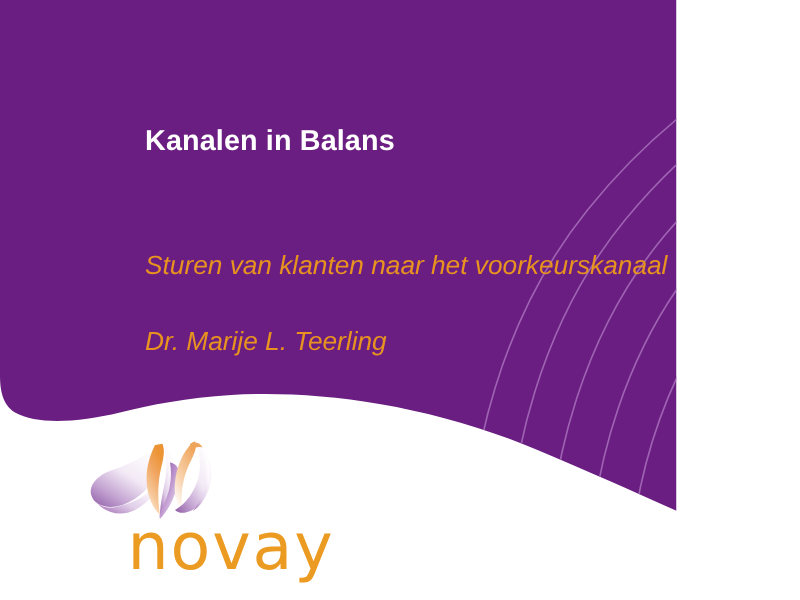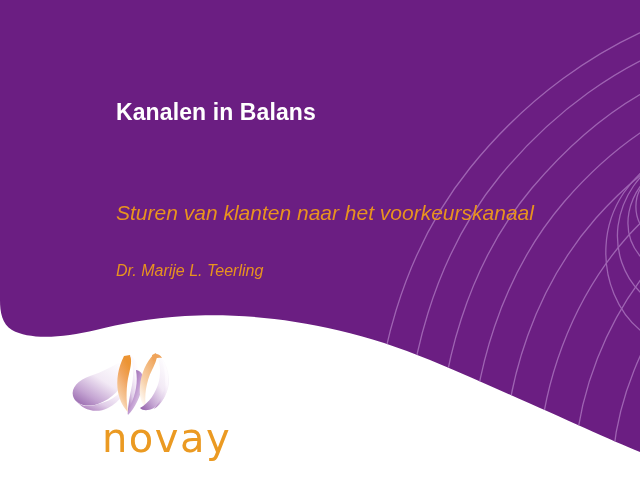--- a/index.html
+++ b/index.html
@@ -7,21 +7,21 @@
     margin: 0;
     padding: 0;
     background: #ffffff;
   }
   body {
     font-family: "Liberation Sans", sans-serif;
   }
 
   #slide {
     position: relative;
-    width: 640px;
+    width: 541px;
     height: 480px;
     overflow: hidden;
     background: #ffffff;
   }
 
   
   .bg-art {
     position: absolute;
     left: 0;
     top: 0;
@@ -53,21 +53,21 @@
     font-weight: normal;
     color: #e8931f;
     white-space: nowrap;
     font-family: "Liberation Sans", sans-serif;
   }
   .author {
     position: absolute;
     left: 116px;
     top: 262px;
     margin: 0;
-    font-size: 16px;
+    font-size: 21px;
     font-style: italic;
     font-weight: normal;
     color: #e8931f;
     white-space: nowrap;
     font-family: "Liberation Sans", sans-serif;
   }
 
   
   .logo {
     position: absolute;
@@ -81,21 +81,21 @@
     left: 0;
     top: 0;
     width: 120px;
     height: 68px;
   }
   .logo-word {
     position: absolute;
     left: 34px;
     top: 66px;
     margin: 0;
-    font-size: 40px;
+    font-size: 52px;
     line-height: 44px;
     font-weight: normal;
     letter-spacing: 1.5px;
     color: #eb9a22;
     font-family: "DejaVu Sans", sans-serif;
     white-space: nowrap;
   }
 </style>
 </head>
 <body>

